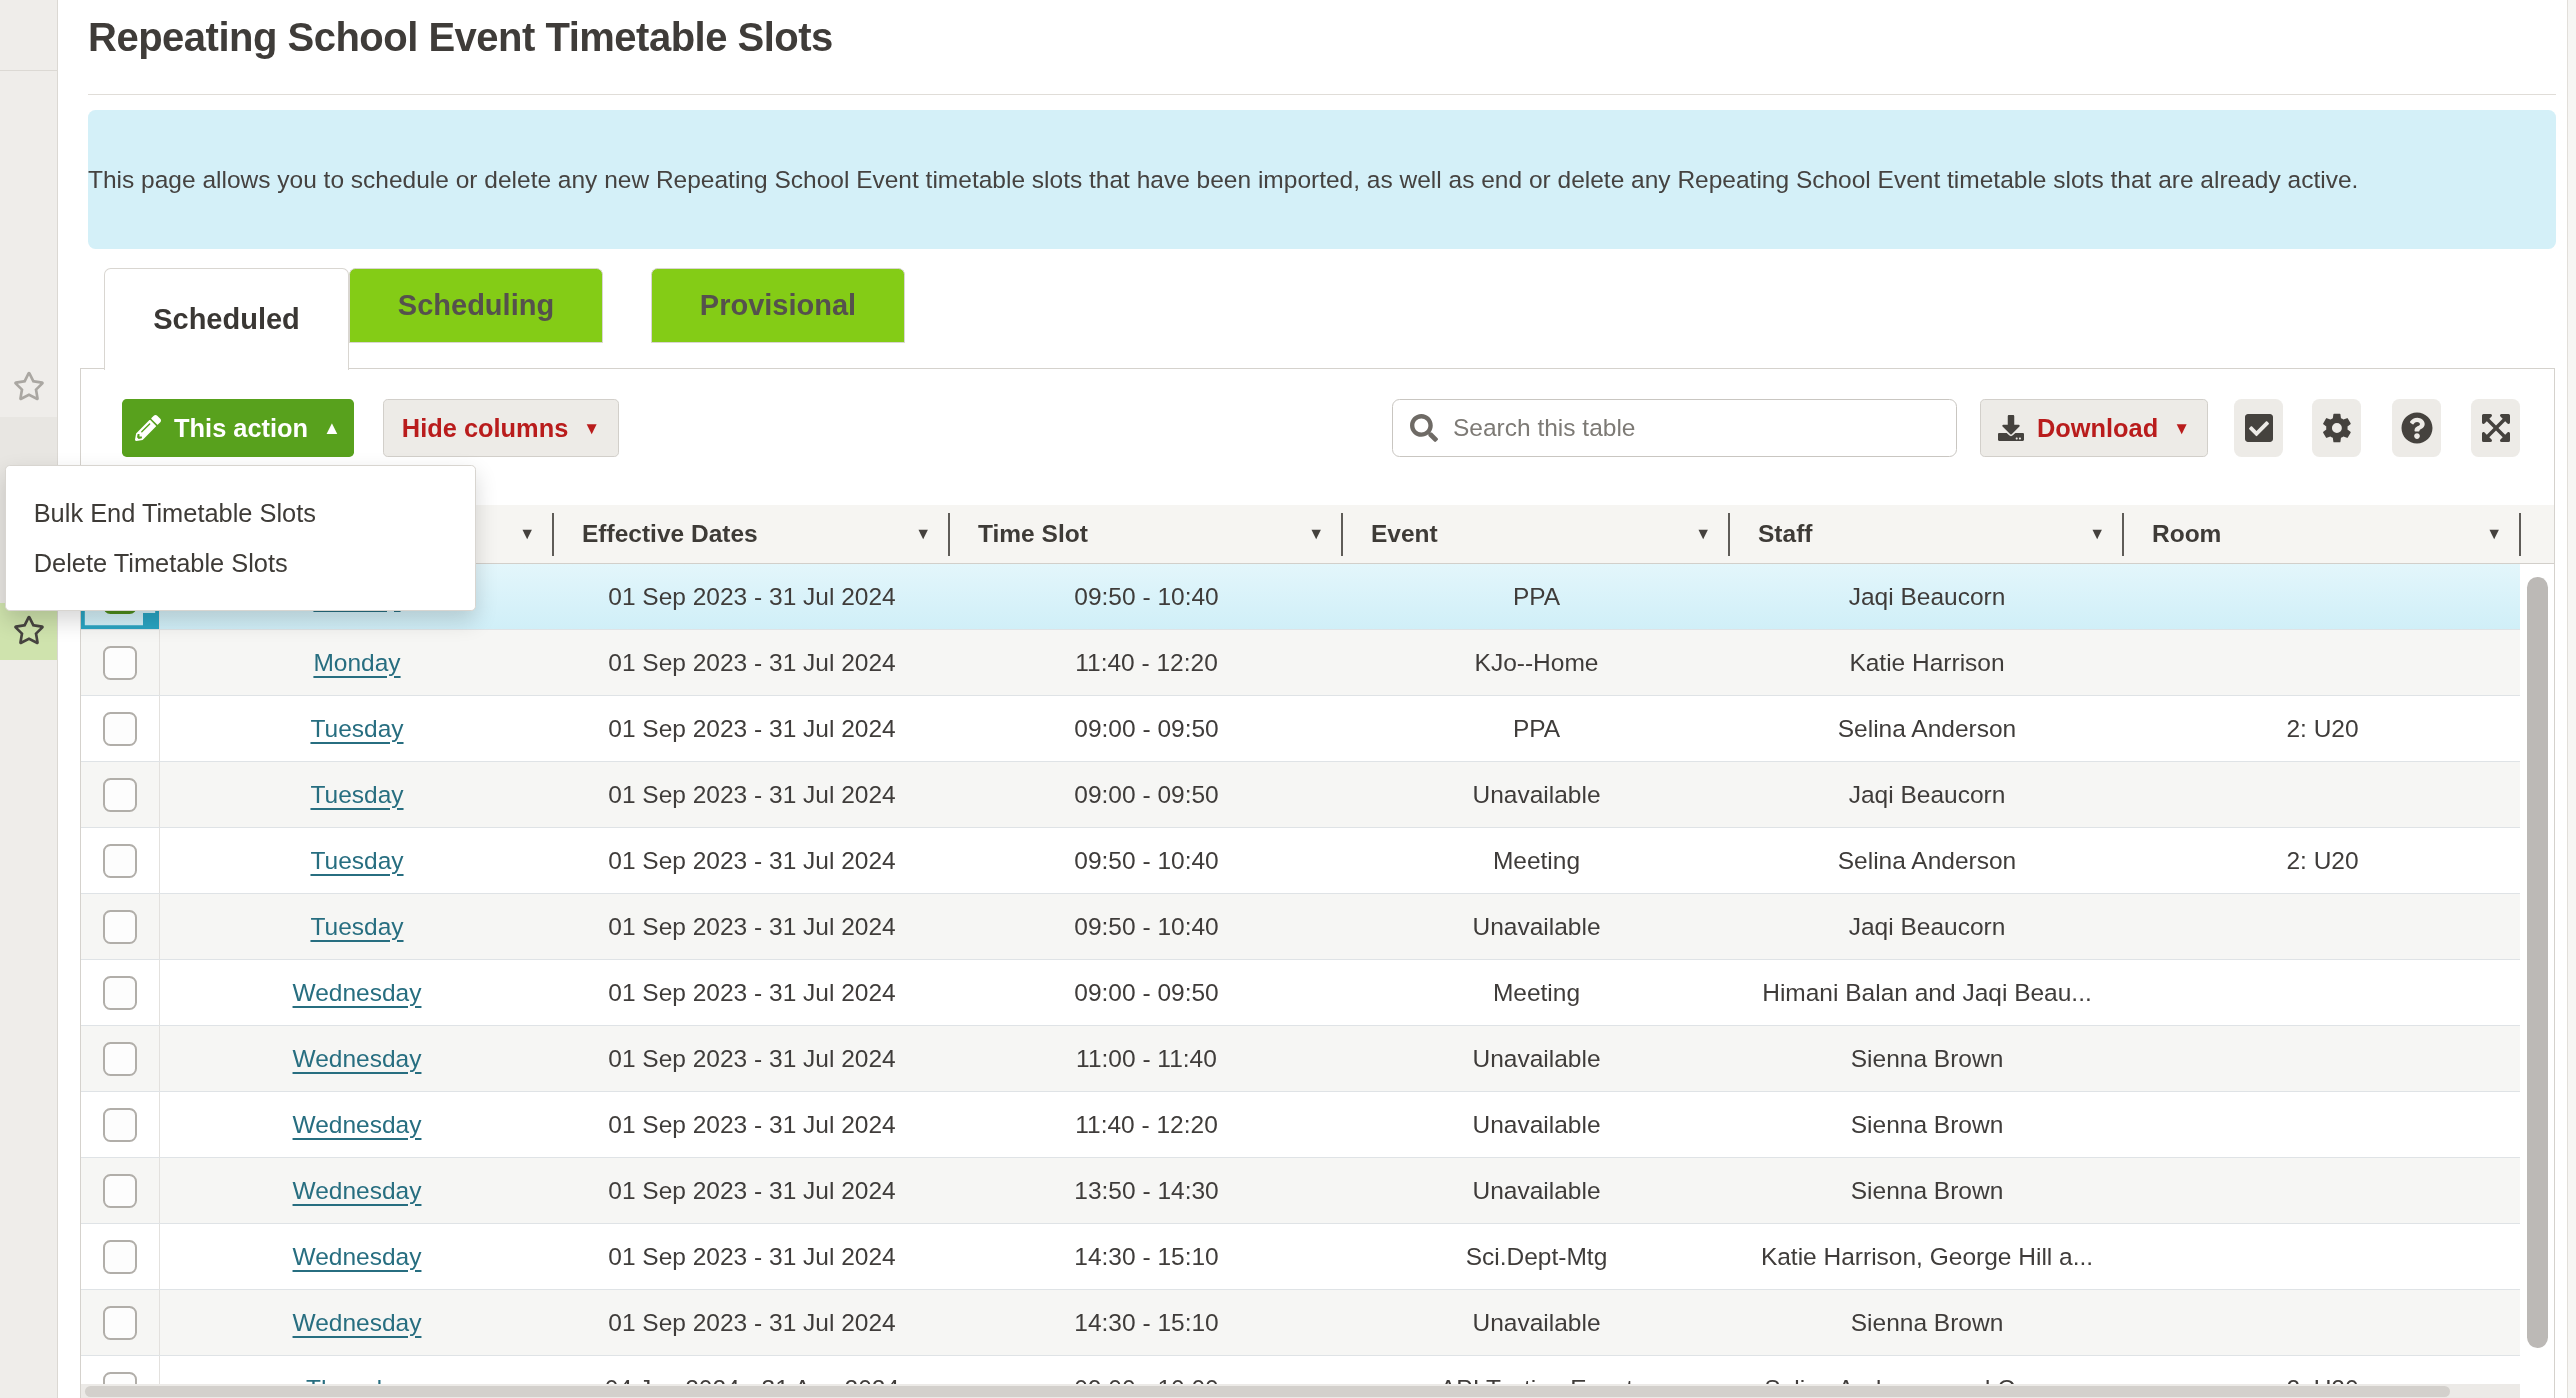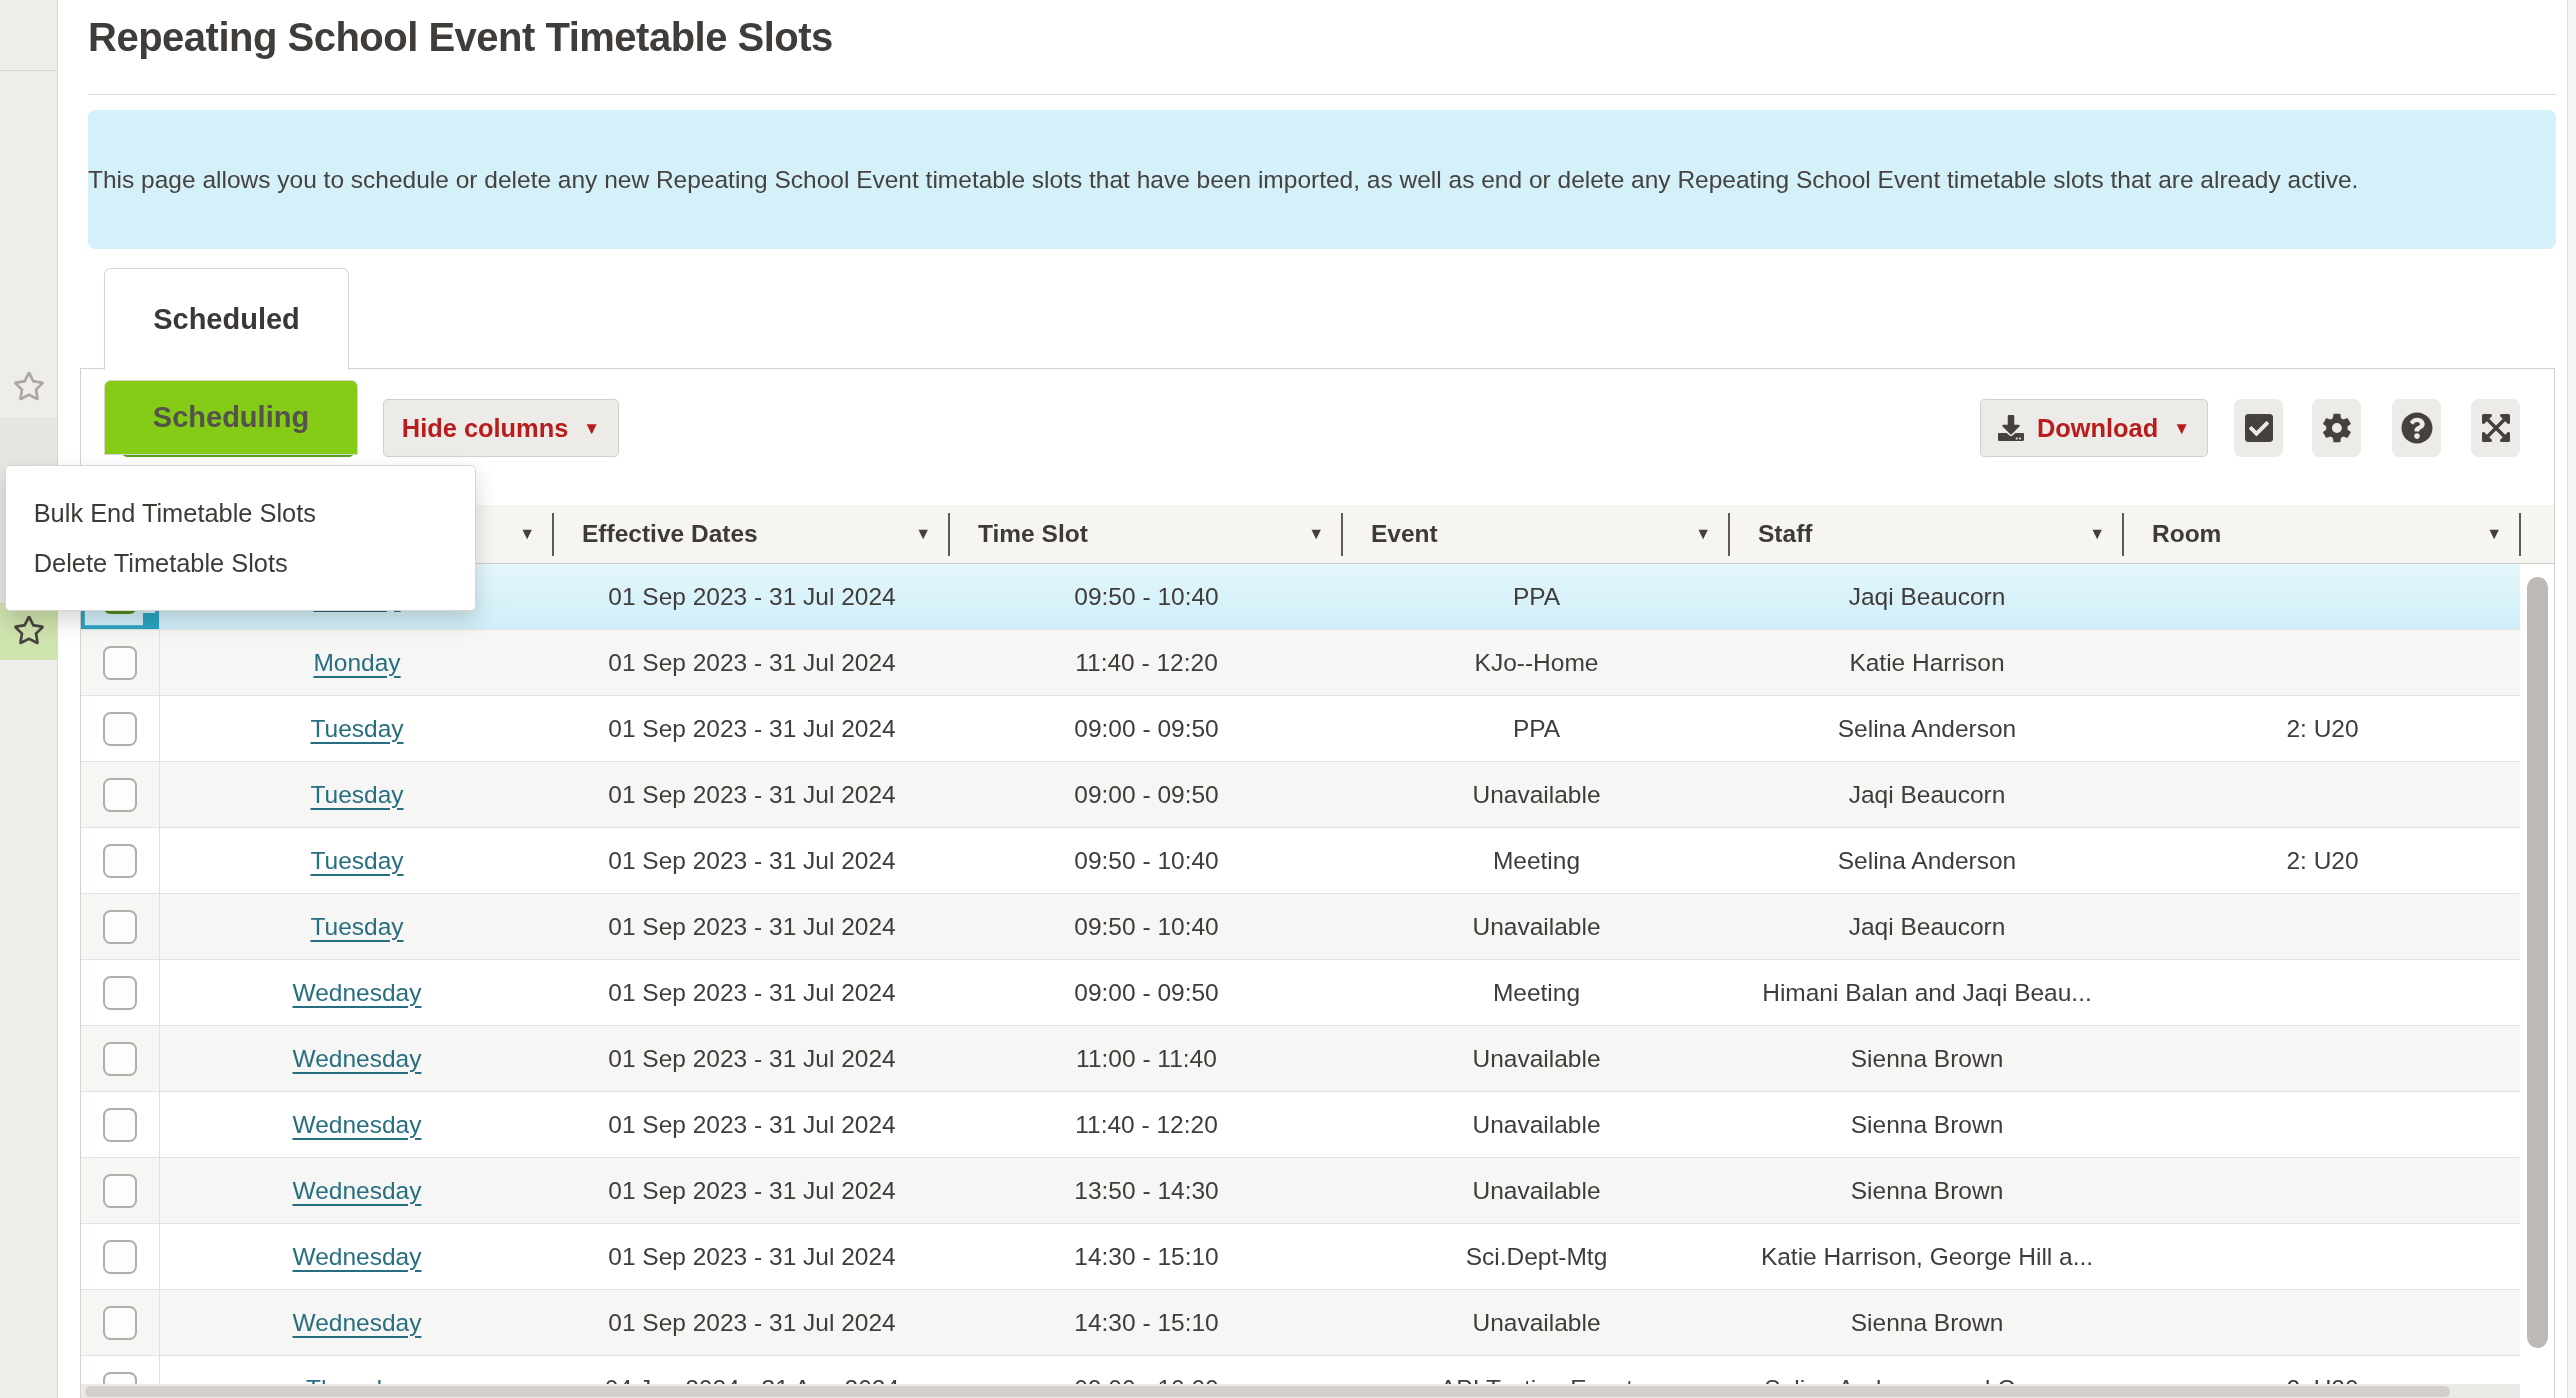--- a/index.html
+++ b/index.html
@@ -19,21 +19,21 @@
 
   
   .page-title { position:absolute; left:88px; top:15px; font-size:40px; font-weight:800;
                 color:#3f3c39; letter-spacing:-0.5px; }
   .title-rule { position:absolute; left:88px; top:94px; width:2468px; height:0.9px; background:#e0ddd8; }
   .banner { position:absolute; left:88px; top:110px; width:2468px; height:139px;
             background:#d4f0f8; border-radius:7.5px; display:flex; align-items:center; }
   .banner span { font-size:24.5px; color:#454240; }
 
   
-  .tabs { position:absolute; left:104px; top:268px; display:flex; gap:10px; z-index:3;flex-direction:column; }
+  .tabs { position:absolute; left:104px; top:268px; display:flex; gap:0; z-index:3; }
   .tab { height:75px; background:#84cc16; border:0.9px solid #d9d6d1; border-radius:6.6px 6.6px 0 0;
          display:flex; align-items:center; justify-content:center;
          font-size:29px; font-weight:700; color:#55514d; cursor:pointer; }
   .tab.t0 { width:245px; } .tab.t1 { width:254px; } .tab.t2 { width:254px;margin-left:48px; }
   .tab.active { height:102px; background:#fff; border-bottom:none; color:#3a3734; font-weight:800; }
 
   
   .panel { position:absolute; left:80px; top:368px; width:2475px; height:1030px;
            background:#fff; border:0.9px solid #d5d2cd; border-bottom:none; }
 
@@ -158,20 +158,26 @@
       </span>
       <span>This action</span>
       <span class="caret">▲</span>
     </button>
 
     <button class="btn btn-gray btn-hide">
       <span>Hide columns</span>
       <span class="caret">▼</span>
     </button>
 
+    <div class="search">
+      <svg width="28" height="28" viewBox="0 0 512 512">
+          <path fill="#6e6a65" d="M505 442.7L405.3 343c-4.5-4.5-10.6-7-17-7H372c27.6-35.3 44-79.7 44-128C416 93.1 322.9 0 208 0S0 93.1 0 208s93.1 208 208 208c48.3 0 92.7-16.4 128-44v16.3c0 6.4 2.5 12.5 7 17l99.7 99.7c9.4 9.4 24.6 9.4 33.9 0l28.3-28.3c9.4-9.3 9.4-24.5.1-33.9zM208 336c-70.7 0-128-57.2-128-128 0-70.7 57.2-128 128-128 70.7 0 128 57.2 128 128 0 70.7-57.2 128-128 128z"></path>
+        </svg>
+      <input type="text" placeholder="Search this table" style="">
+    </div>
 
     <button class="btn btn-gray btn-dl">
       <span class="icon-sp">
         <svg width="26" height="26" viewBox="0 0 512 512">
             <path fill="#45423e" d="M216 0h80c13.3 0 24 10.7 24 24v168h87.7c17.8 0 26.7 21.5 14.1 34.1L269.7 378.3c-7.5 7.5-19.8 7.5-27.3 0L90.1 226.1c-12.6-12.6-3.7-34.1 14.1-34.1H192V24c0-13.3 10.7-24 24-24zm296 376v112c0 13.3-10.7 24-24 24H24c-13.3 0-24-10.7-24-24V376c0-13.3 10.7-24 24-24h146.7l49 49c20.1 20.1 52.5 20.1 72.6 0l49-49H488c13.3 0 24 10.7 24 24zm-124 88c0-11-9-20-20-20s-20 9-20 20 9 20 20 20 20-9 20-20zm64 0c0-11-9-20-20-20s-20 9-20 20 9 20 20 20 20-9 20-20z"></path>
           </svg>
       </span>
       <span>Download</span>
       <span class="caret">▼</span>
     </button>

